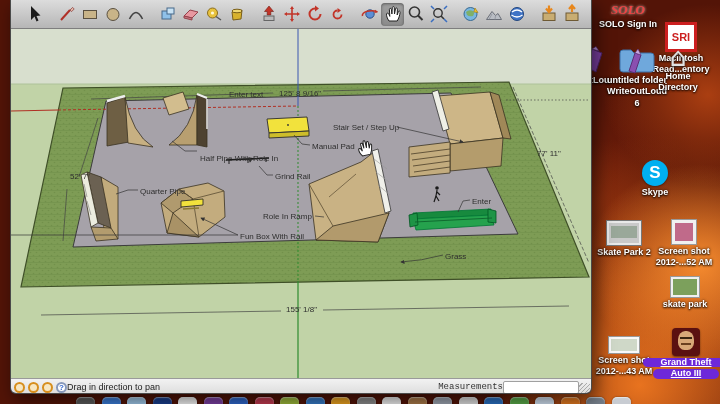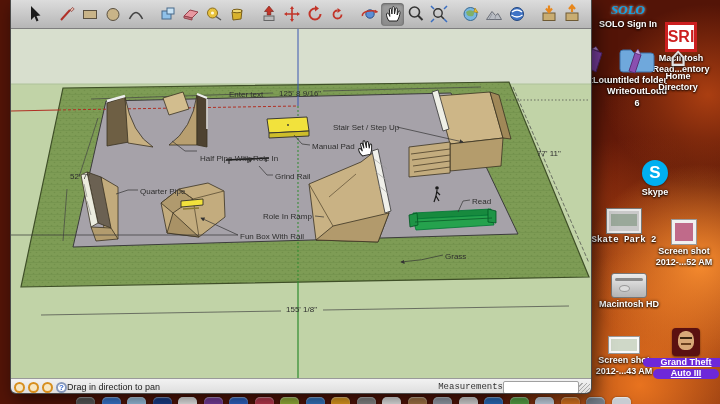--- a/index.html
+++ b/index.html
@@ -46,25 +46,25 @@
   #sb-input{position:absolute;right:12px;width:70px;height:11px;background:#fff;
     border:1px solid #a0a0a0;border-radius:2px;font-size:8px;padding:0 2px;}
   #sb-grip{position:absolute;right:1px;bottom:1px;width:11px;height:11px;
     background:repeating-linear-gradient(135deg,transparent,transparent 2px,#aaa 2px,#aaa 3px);}
 </style>
 </head>
 <body>
 
 <div id="desktop-icons">
     <div class="dicon" style="left: 596px; top: 2px;">
-      <div style="font:italic 700 13px 'Liberation Serif',serif;color:#0ea5e9;text-shadow:0 0 3px #ffffffcc">SOLO</div>
+      <div style="font:italic 700 13px 'Liberation Serif',serif;color:#ef4444;text-shadow:0 0 3px #ffffffcc">SOLO</div>
       <div class="dlabel">SOLO Sign In</div>
     </div>
     <div class="dicon" style="left: 649px; top: 22px;">
-      <div style="width:26px;height:24px;background:#fff;border:3px solid #cc1f1f;display:flex;align-items:center;justify-content:center;font-weight:700;font-size:16px;color:#cc1f1f">SRI</div>
+      <div style="width:26px;height:24px;background:#fff;border:3px solid #cc1f1f;display:flex;align-items:center;justify-content:center;font-weight:700;font-size:11px;color:#cc1f1f">SRI</div>
       <div class="dlabel">Macintosh</div>
       <div class="dlabel">Read...entory</div>
     </div>
     <div class="dicon" style="left: 565px; top: 46px;">
       <svg width="24" height="28">
         <path d="M7,3 L17,7 L11,26 L3,22 Z" fill="#7a3fa0" stroke="#4a2465"></path>
         <path d="M7,3 L11,0.5 L14,5 Z" fill="#b48cd0" stroke="#4a2465" stroke-width="0.6"></path>
       </svg>
       <div class="dlabel">utLou</div>
     </div>
@@ -80,39 +80,38 @@
     </div>
     <div class="dicon" style="left: 646px; top: 44px;">
       <div style="font:26px 'DejaVu Sans',sans-serif;color:#e2e2e2;text-shadow:0 1px 2px #222;line-height:26px">⌂</div>
       <div class="dlabel">Home</div>
       <div class="dlabel">Directory</div>
     </div>
     <div class="dicon" style="left: 623px; top: 160px;">
       <div style="width:26px;height:26px;border-radius:50%;background:#00aff0;color:#fff;font-weight:700;font-size:17px;display:flex;align-items:center;justify-content:center;box-shadow:0 1px 2px rgba(0,0,0,.4)">S</div>
       <div class="dlabel">Skype</div>
     </div>
-    <div class="dicon" style="left: 592px; top: 208px; font-family: Liberation Mono, monospace;">
+    <div class="dicon" style="left: 592px; top: 220px;">
       <div style="width:34px;height:24px;background:#c9c9c9;border:1px solid #777;box-shadow:inset 0 0 0 2px #e9e9e9">
         <div style="margin:5px 4px;height:12px;background:#9aa89a"></div>
       </div>
       <div class="dlabel">Skate Park 2</div>
     </div>
     <div class="dicon" style="left: 652px; top: 219px;">
       <div style="width:26px;height:26px;background:#f0f0f0;border:1px solid #999;padding:3px;box-sizing:border-box">
         <div style="width:100%;height:100%;background:#c06a8a"></div>
       </div>
       <div class="dlabel">Screen shot</div>
       <div class="dlabel">2012-...52 AM</div>
     </div>
-    <div class="dicon" style="left: 597px; top: 273px;">
-      <div style="width:34px;height:23px;background:linear-gradient(#ececec,#b4b4b4);border:1px solid #777;border-radius:3px">
-        <div style="margin:4px 3px 0;height:3px;background:#8a8a8a;border-radius:2px"></div>
-        <div style="margin:4px 7px 0;width:9px;height:5px;border-radius:50%;background:#dcdcdc;border:1px solid #999"></div>
-      </div>
-      <div class="dlabel">Macintosh HD</div>
+    <div class="dicon" style="left: 653px; top: 276px;">
+      <div style="width:30px;height:22px;background:#f0f0f0;border:1px solid #999;padding:2px;box-sizing:border-box">
+        <div style="width:100%;height:100%;background:#7ca05c"></div>
+      </div>
+      <div class="dlabel">skate park</div>
     </div>
     <div class="dicon" style="left: 592px; top: 336px;">
       <div style="width:32px;height:18px;background:#f8f8f8;border:1px solid #999;padding:2px;box-sizing:border-box">
         <div style="width:100%;height:100%;background:#cfd8c8"></div>
       </div>
       <div class="dlabel">Screen shot</div>
       <div class="dlabel">2012-...43 AM</div>
     </div>
     <div class="dicon" style="left: 654px; top: 328px;">
       <div style="width:28px;height:28px;border-radius:4px;background:#5a1010;position:relative;box-shadow:0 1px 2px rgba(0,0,0,.5)">
@@ -429,21 +428,21 @@
     <div id="scene-labels">
         <div class="scene-label" style="left: 218px; top: 61px;">Enter text</div>
         <div class="scene-label" style="left: 268px; top: 60px;">125' 8 9/16"</div>
         <div class="scene-label" style="left: 322px; top: 94px;">Stair Set / Step Up</div>
         <div class="scene-label" style="left: 301px; top: 113px;">Manual Pad</div>
         <div class="scene-label" style="left: 189px; top: 119px; margin-top: 6px;">Half Pipe With Role In</div>
         <div class="scene-label" style="left: 264px; top: 143px;">Grind Rail</div>
         <div class="scene-label" style="left: 129px; top: 158px;">Quarter Pipe</div>
         <div class="scene-label" style="left: 252px; top: 183px;">Role  In Ramp</div>
         <div class="scene-label" style="left: 229px; top: 203px;">Fun Box With Rail</div>
-        <div class="scene-label" style="left: 461px; top: 168px;">Read</div>
+        <div class="scene-label" style="left: 461px; top: 168px;">Enter</div>
         <div class="scene-label" style="left: 434px; top: 223px;">Grass</div>
         <div class="scene-label" style="left: 59px; top: 143px;">52' 7"</div>
         <div class="scene-label" style="left: 526px; top: 120px;">77' 11"</div>
         <div class="scene-label" style="left: 275px; top: 276px;">155' 1/8"</div>
       </div>
   </div>
 
   <div id="statusbar">
     <span class="sb-ic"></span>
     <span class="sb-ic"></span>

